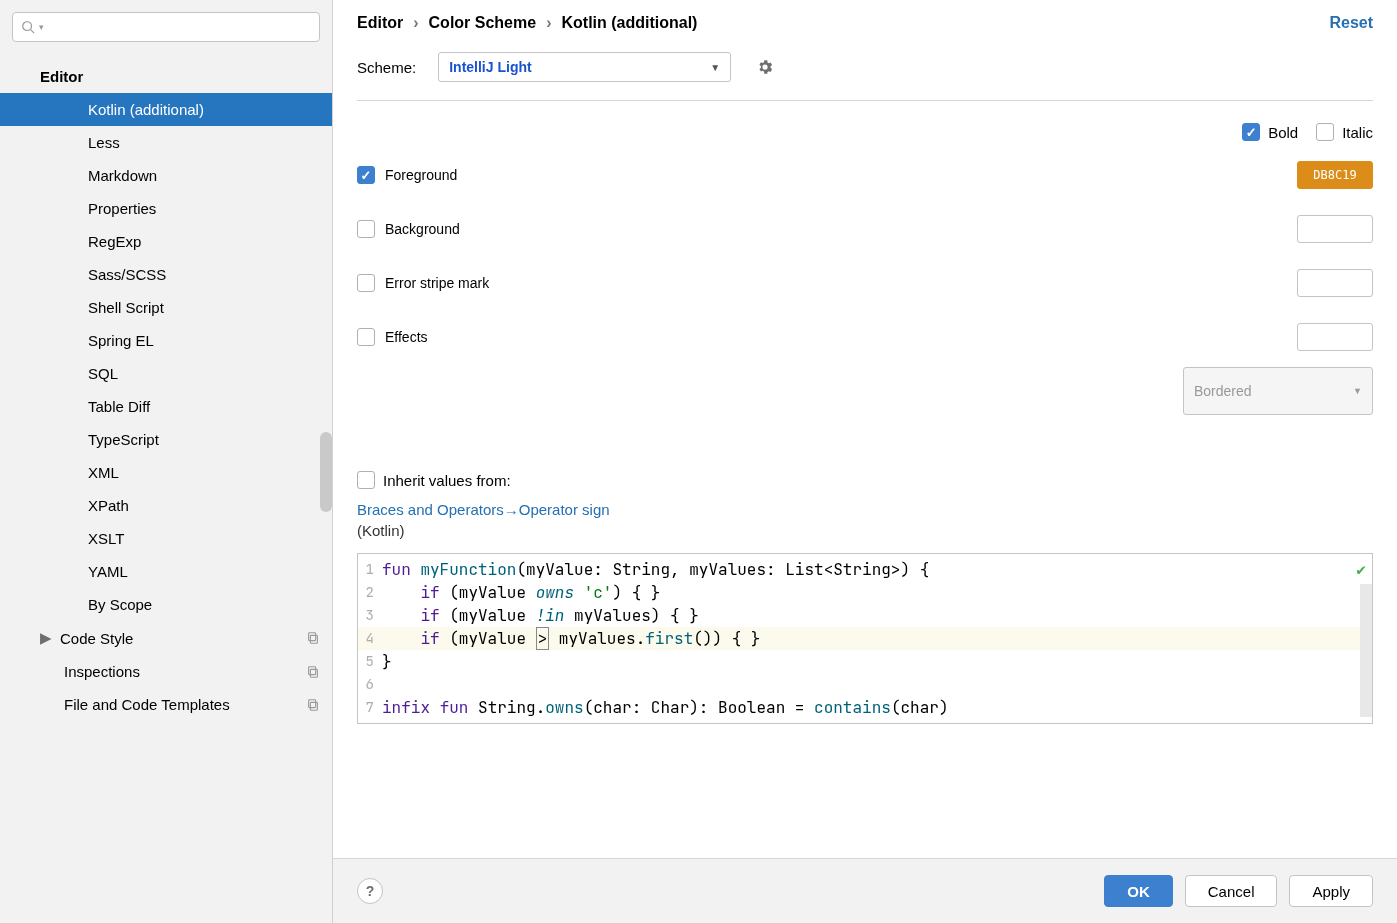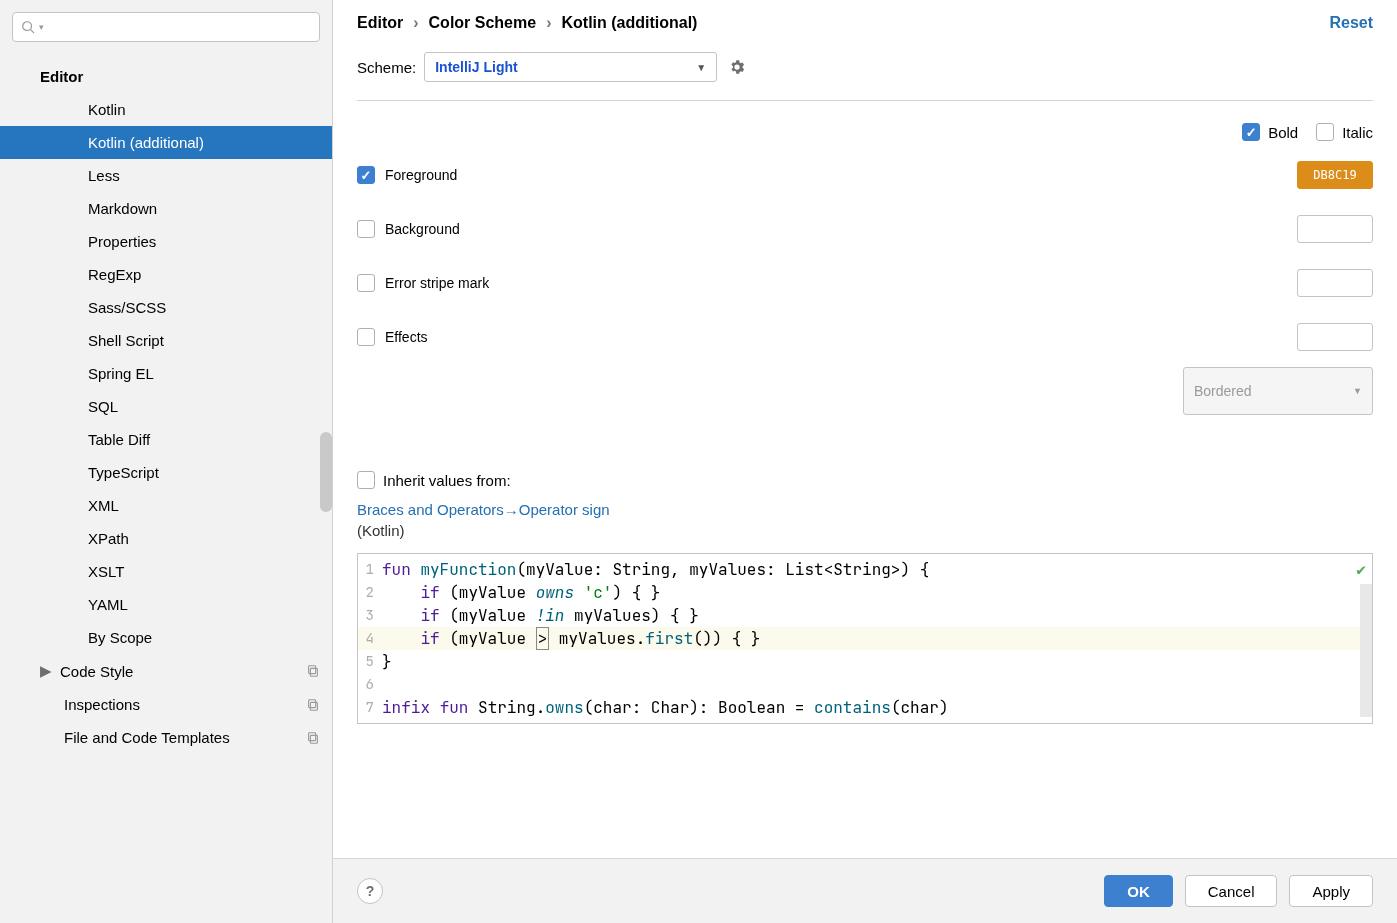--- a/index.html
+++ b/index.html
@@ -19,21 +19,21 @@
   .tree-item .copy-icon { margin-left: auto; width: 14px; height: 14px; color: #9a9a9a; }
   .tree-scroll-thumb { position: absolute; right: 0; top: 378px; width: 12px; height: 80px; background: #c9c9c9; border-radius: 6px; }
 
   .main { flex: 1; display: flex; flex-direction: column; min-width: 0; }
   .main-top { flex: 1; padding: 14px 24px 0 24px; display: flex; flex-direction: column; min-height: 0; }
   .breadcrumb { display: flex; align-items: center; gap: 10px; font-size: 16px; margin-bottom: 20px; }
   .breadcrumb .crumb { font-weight: 700; }
   .breadcrumb .sep { color: #777; font-weight: 700; }
   .reset-link { margin-left: auto; color: #2470b3; font-weight: 700; cursor: pointer; }
 
-  .scheme-row { display: flex; align-items: center; gap: 8px; padding-bottom: 18px; border-bottom: 1px solid #d6d6d6; }
+  .scheme-row { display: flex; align-items: center; gap: 22px; padding-bottom: 18px; border-bottom: 1px solid #d6d6d6; }
   .scheme-label { font-size: 15px; }
   .scheme-select { width: 293px; height: 30px; border: 1px solid #c4c4c4; border-radius: 3px; background: #fff; display: flex; align-items: center; padding: 0 10px; justify-content: space-between; cursor: pointer; }
   .scheme-select .value { color: #1a53d1; font-weight: 600; }
   .scheme-select .dd { color: #555; font-size: 10px; }
   .gear-btn { width: 24px; height: 24px; display: flex; align-items: center; justify-content: center; cursor: pointer; color: #6e6e6e; }
 
   .body-row { display: flex; gap: 24px; margin-top: 18px; min-height: 0; }
   .elements-list { width: 618px; border: 1px solid #c4c4c4; background: #fff; min-height: 500px; }
   .element-item { padding: 6px 10px 6px 32px; font-size: 15px; cursor: pointer; }
   .element-item.selected { background: #d5d5d5; }
@@ -85,23 +85,20 @@
         <svg viewBox="0 0 16 16" fill="none" stroke="currentColor" stroke-width="1.4">
             <circle cx="7" cy="7" r="5"></circle>
             <line x1="11" y1="11" x2="15" y2="15"></line>
           </svg>
         <span style="font-size:9px;">▾</span>
       </div>
     </div>
     <div class="tree">
       <div class="tree-header">Editor</div>
       <div id="tree-items">
-          <div class="tree-item level2">
-            <span>Kotlin</span>
-          </div>
           <div class="tree-item level2 selected">
             <span>Kotlin (additional)</span>
           </div>
           <div class="tree-item level2">
             <span>Less</span>
           </div>
           <div class="tree-item level2">
             <span>Markdown</span>
           </div>
           <div class="tree-item level2">

